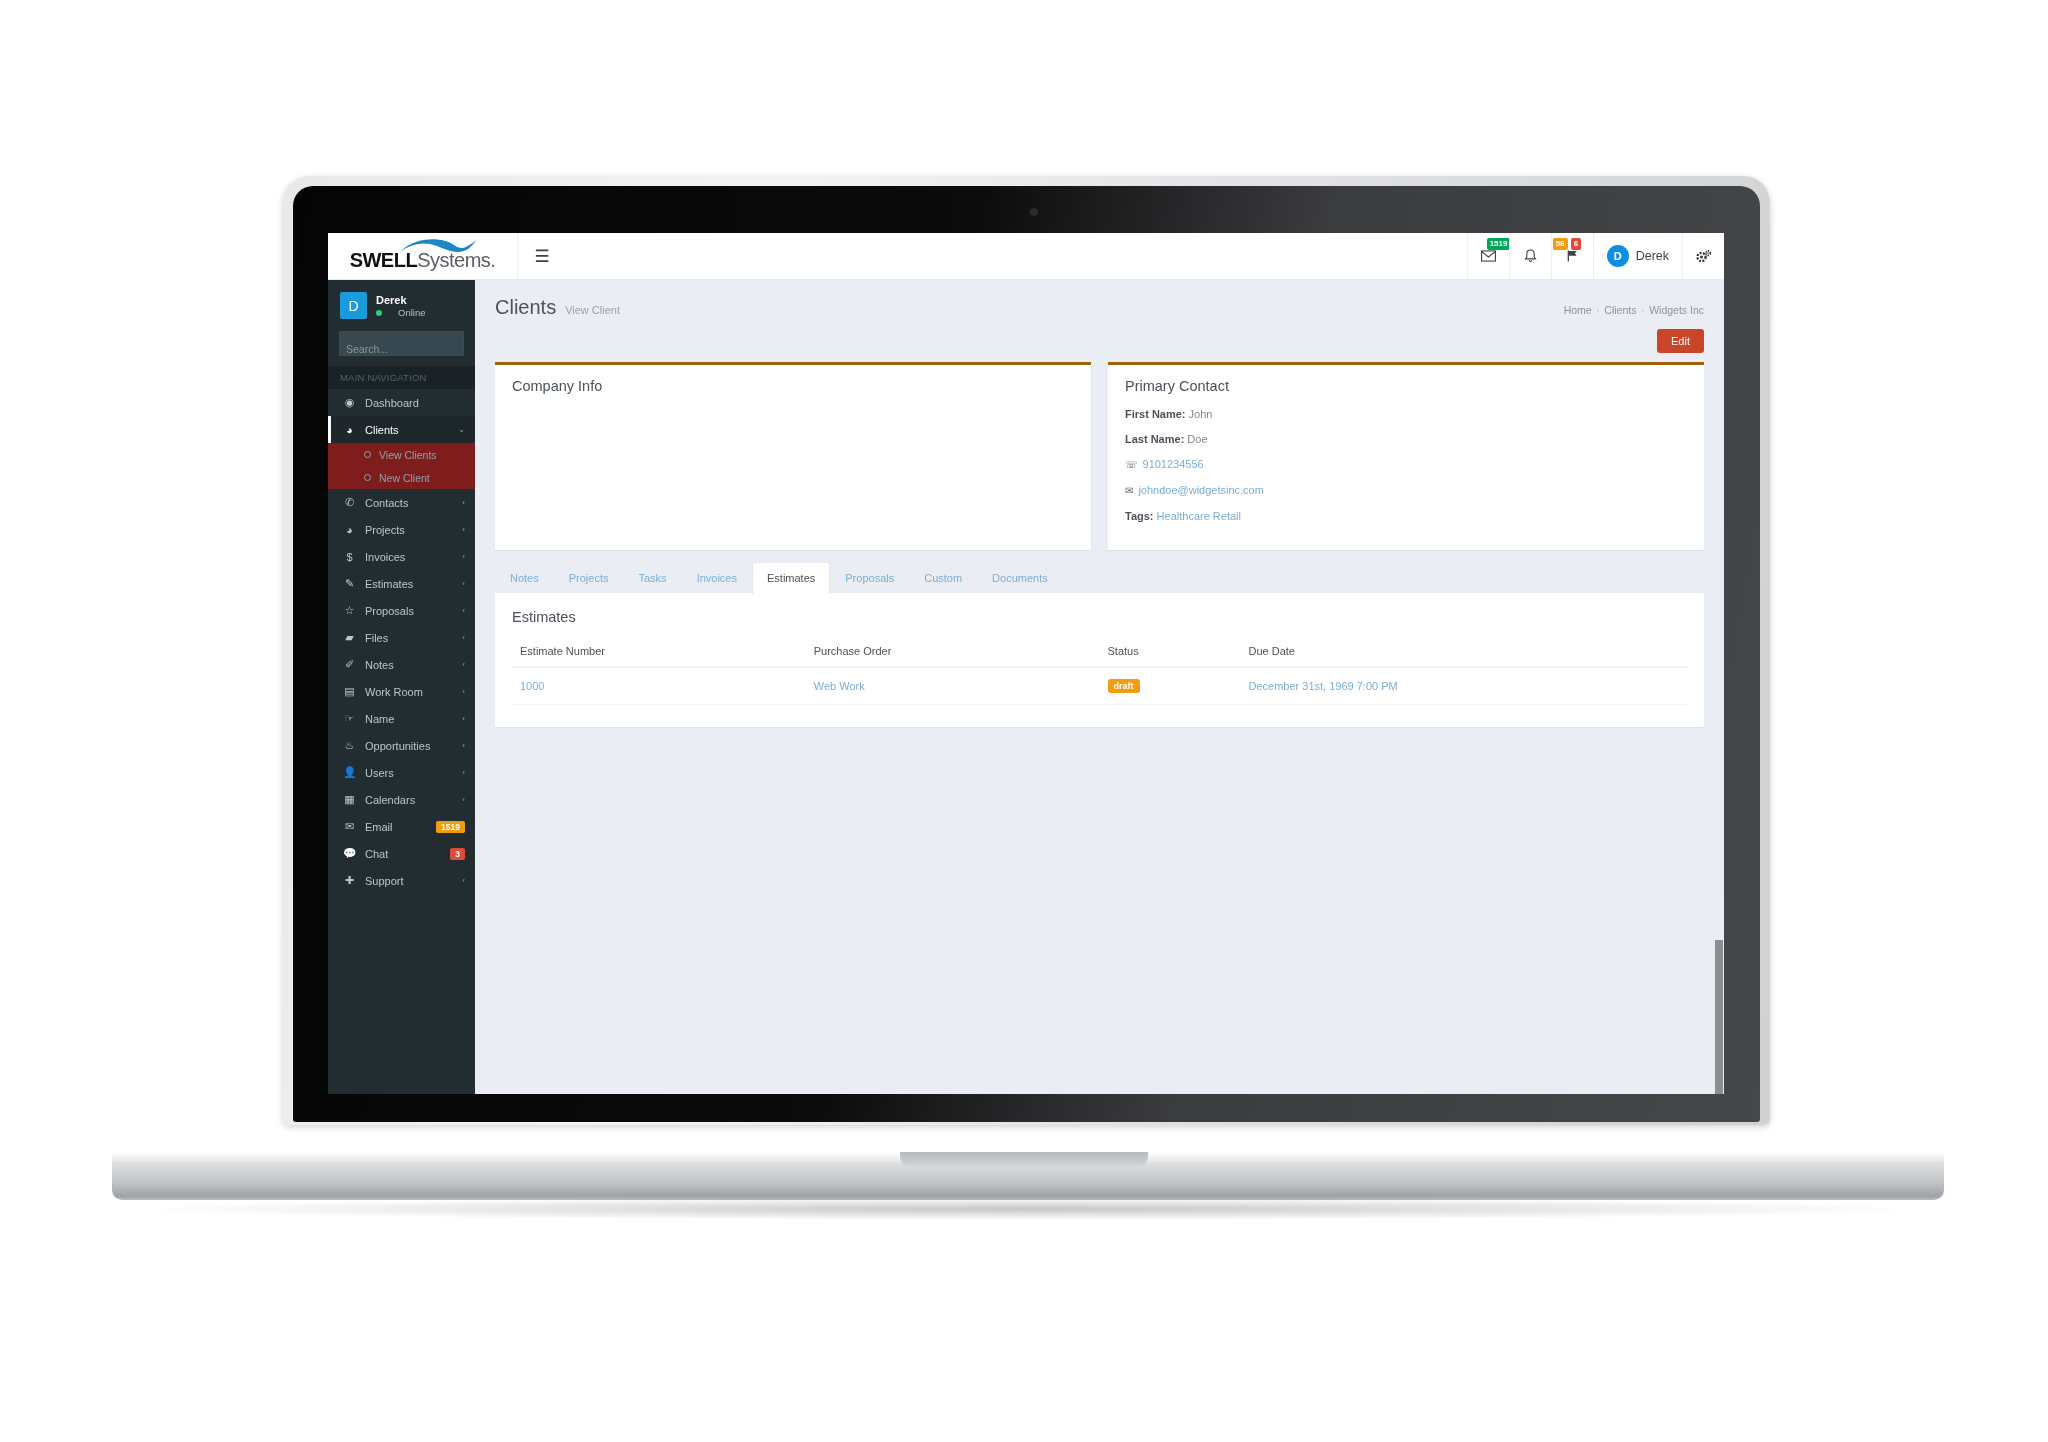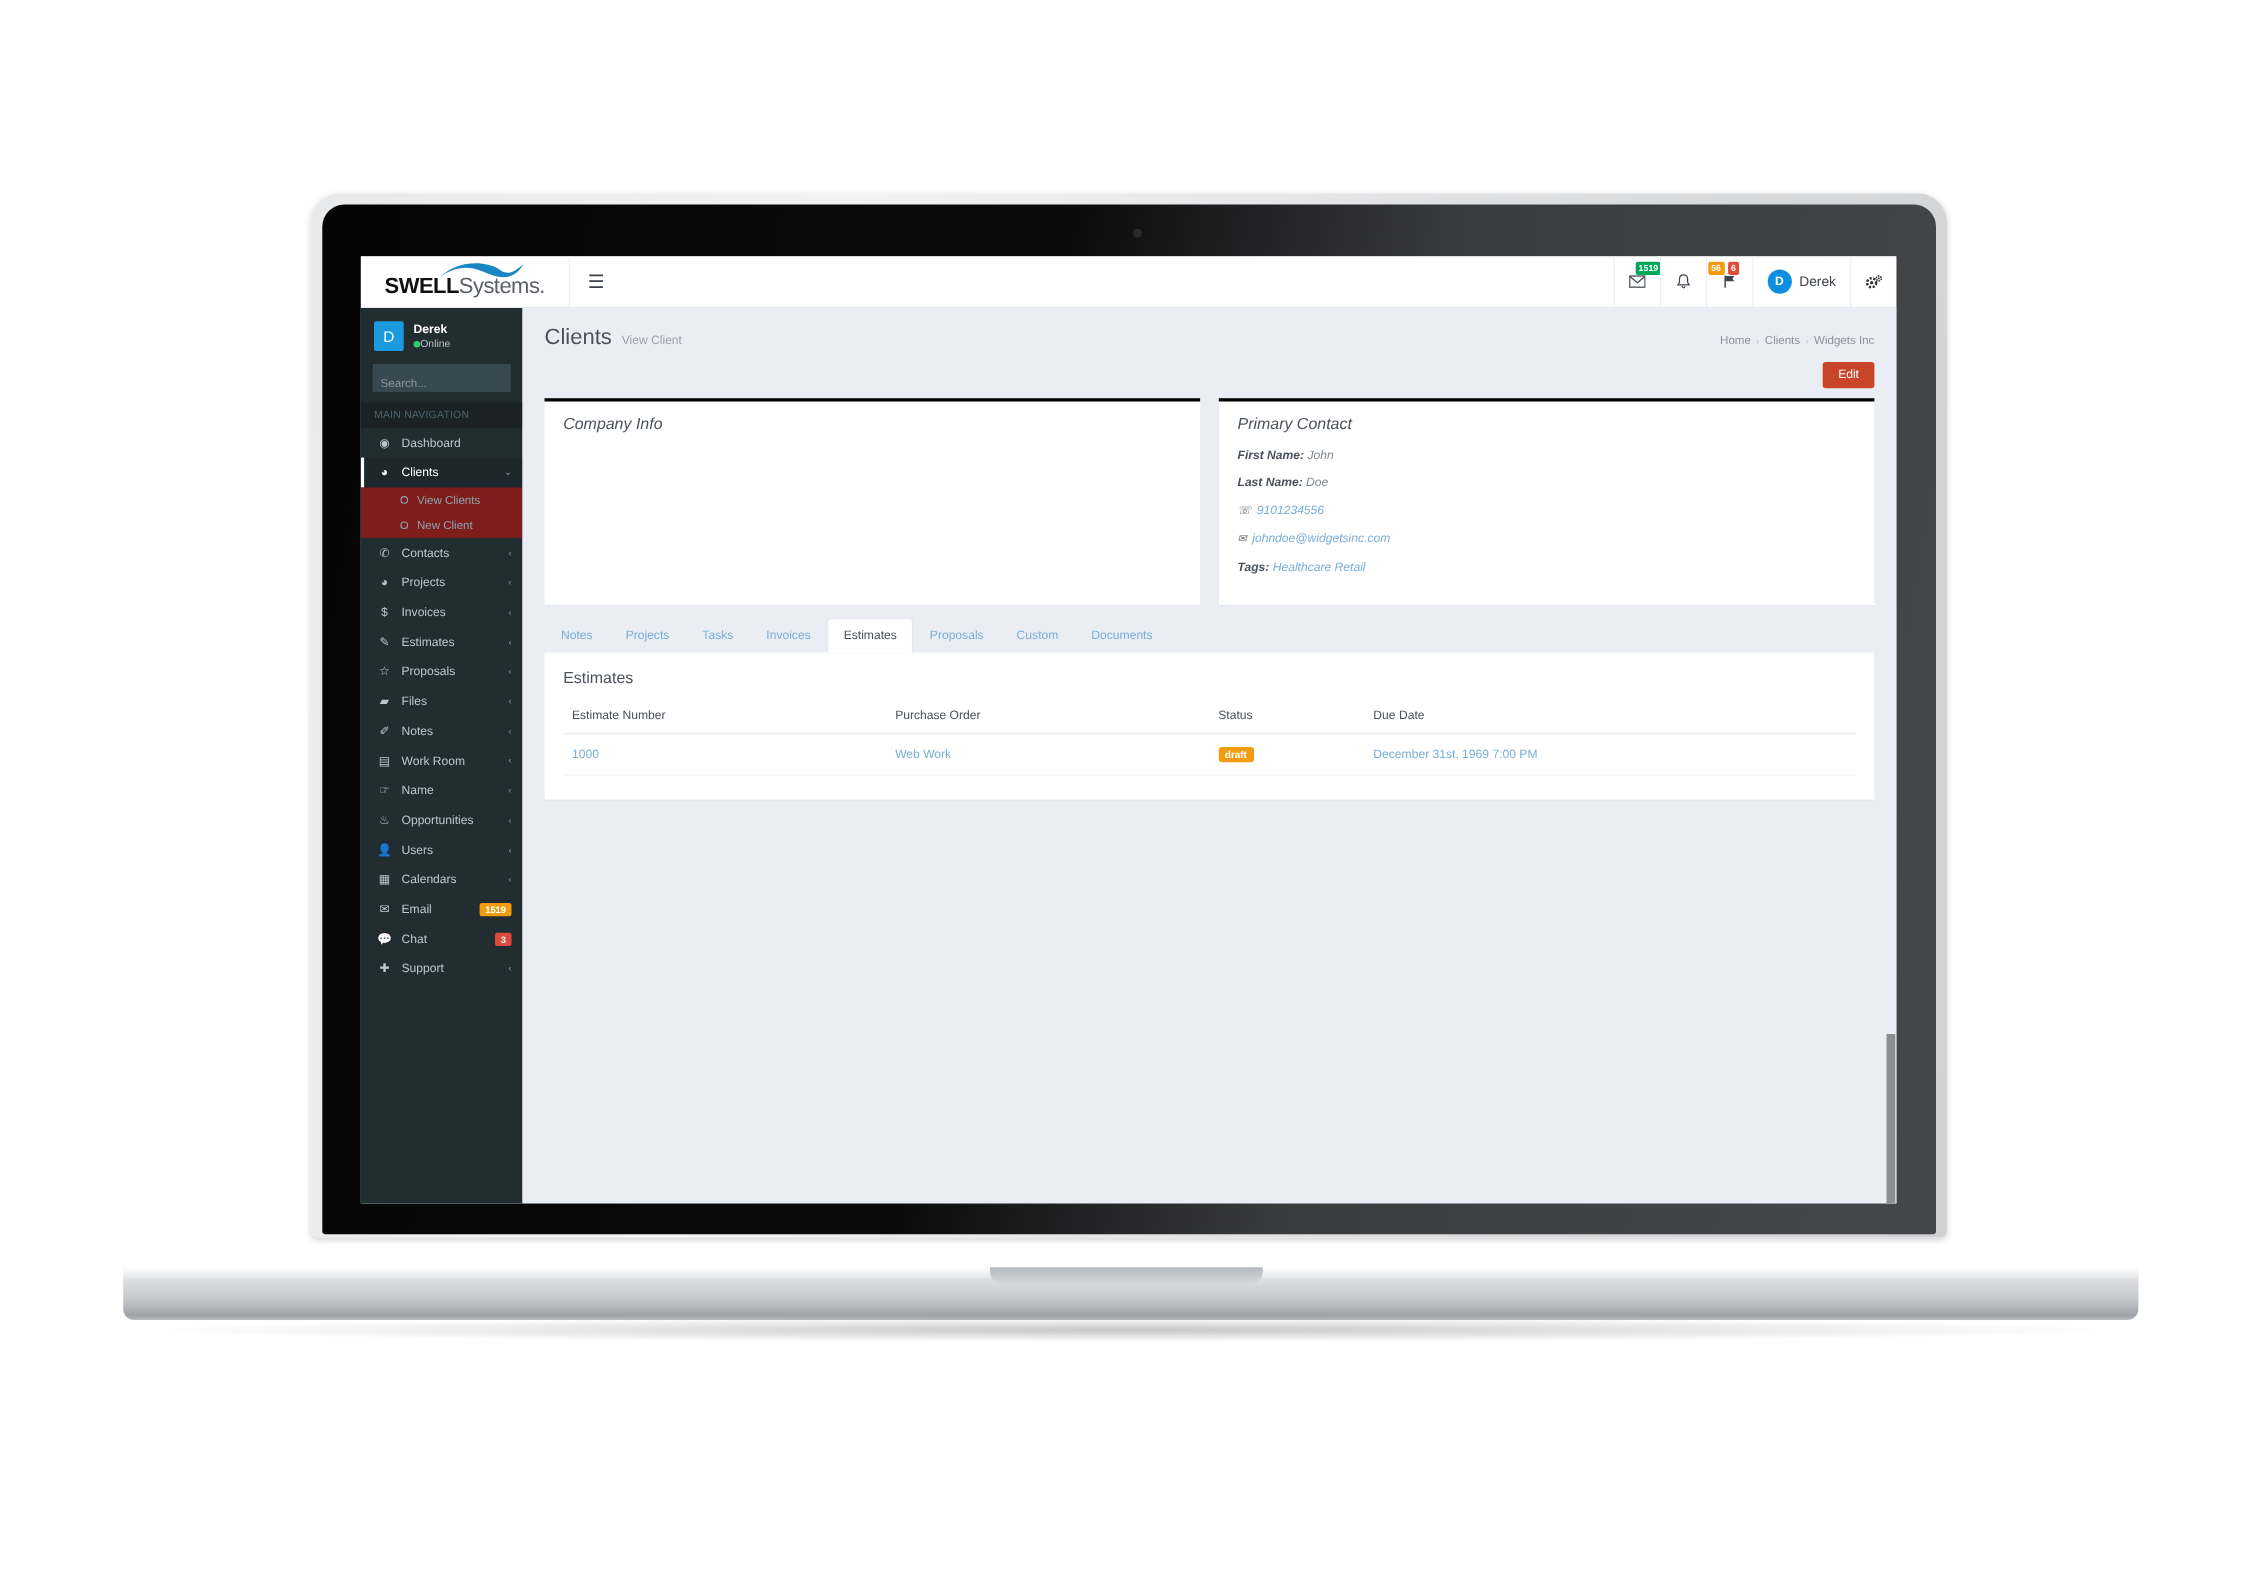--- a/index.html
+++ b/index.html
@@ -139,21 +139,21 @@
   #side-user {
     display: flex; align-items: center; gap: 9px;
     padding: 12px 10px 12px 12px;
   }
   #side-avatar {
     width: 27px; height: 27px; background: #1a9bdd; color: #fff;
     font-size: 14px; display:flex; align-items:center; justify-content:center;
     border-radius: 2px;
   }
   #side-user-name { color: #ffffff; font-size: 11px; font-weight: bold; line-height: 14px; }
-  #side-user-status { color: #b9c0c4; font-size: 9.5px; display:flex; align-items:center; gap:0; }
+  #side-user-status { color: #b9c0c4; font-size: 9.5px; display:flex; align-items:center; gap:16px; }
   .dot-online { width: 6px; height: 6px; border-radius: 50%; background: #2ecc71; display:inline-block; }
 
   #side-search {
     margin: 0 11px 10px 11px; height: 25px;
     background: #374850; border: 1px solid #3b4c54;
     display: flex; align-items: flex-end; padding: 0 6px;
   }
   #side-search input {
     flex: 1; background: transparent; border: none; outline: none;
     color: #b7bfc4; font-size: 10.5px; font-family: "Liberation Sans", sans-serif;
@@ -216,24 +216,23 @@
   #edit-btn {
     background: #c9452a; color: #fff; font-size: 11px;
     padding: 6px 14px; border: none; border-radius: 3px; cursor: pointer;
     font-family: "Liberation Sans", sans-serif;
   }
 
   #cards-row {
     display: flex; gap: 17px; padding: 9px 20px 0 20px;
   }
   .card {
-    background: #ffffff; border-top: 3px solid #000000;
+    background: #ffffff; border-top: 3px solid #a16207;
     flex: 1; padding: 13px 17px 16px 17px;
     box-shadow: 0 1px 1px rgba(0,0,0,0.05);
-    font-style: italic;
   }
   .card-title { font-size: 14.5px; color: #4b5259; font-weight: 300; margin-bottom: 13px; }
   .card-line { font-size: 11px; color: #7f878f; margin-bottom: 11px; line-height: 14px; }
   .card-line b { color: #4b5259; font-weight: bold; }
   .card-link { color: #7aaed6; }
   .card-ico { color: #5f686f; margin-right: 5px; font-size: 10px; }
 
   
   #tabs-wrap { padding: 12px 20px 0 20px; }
   #tabs {

